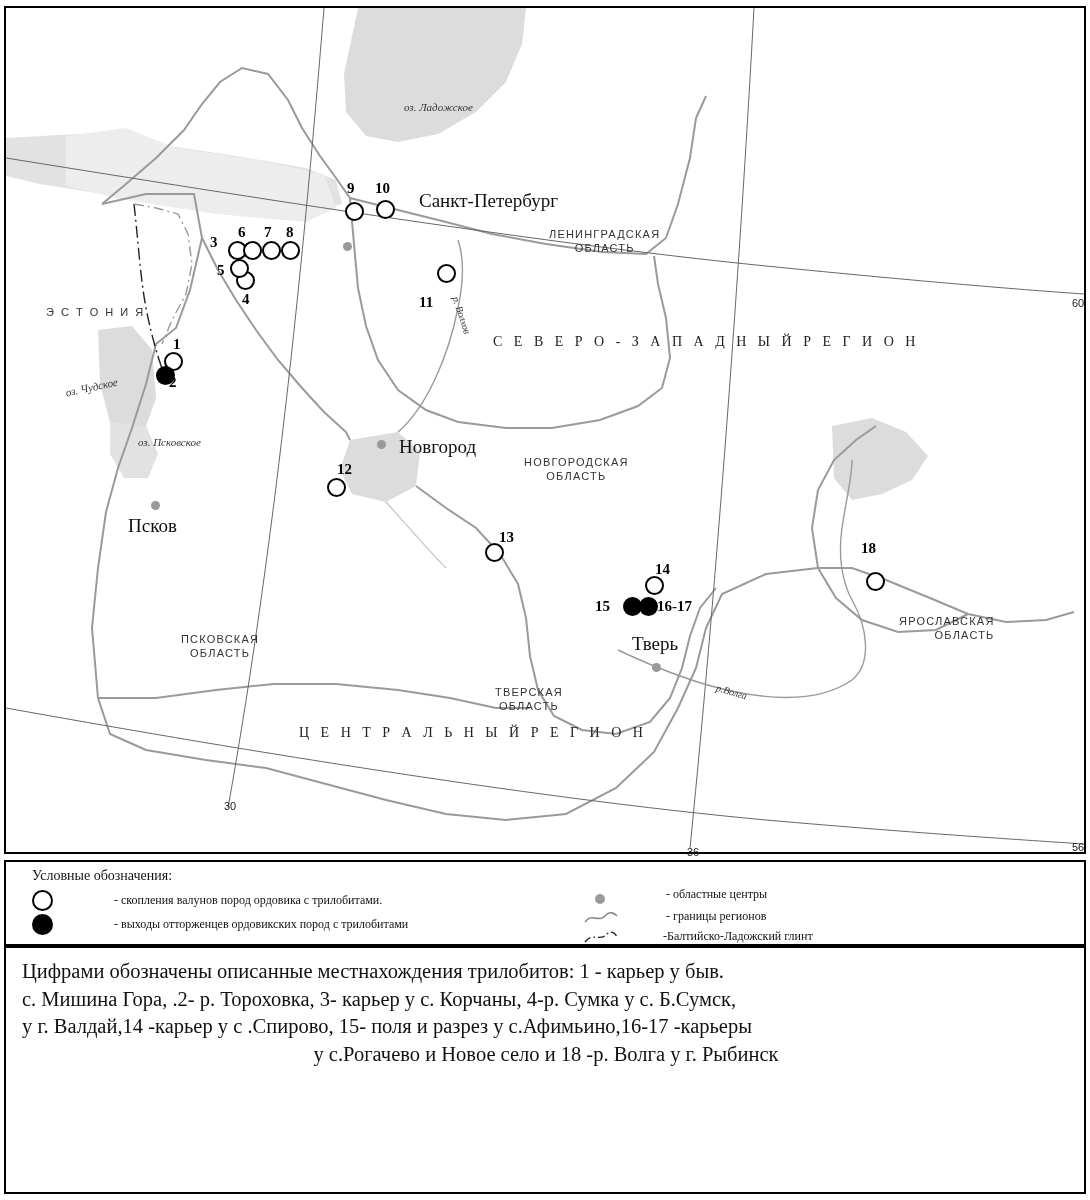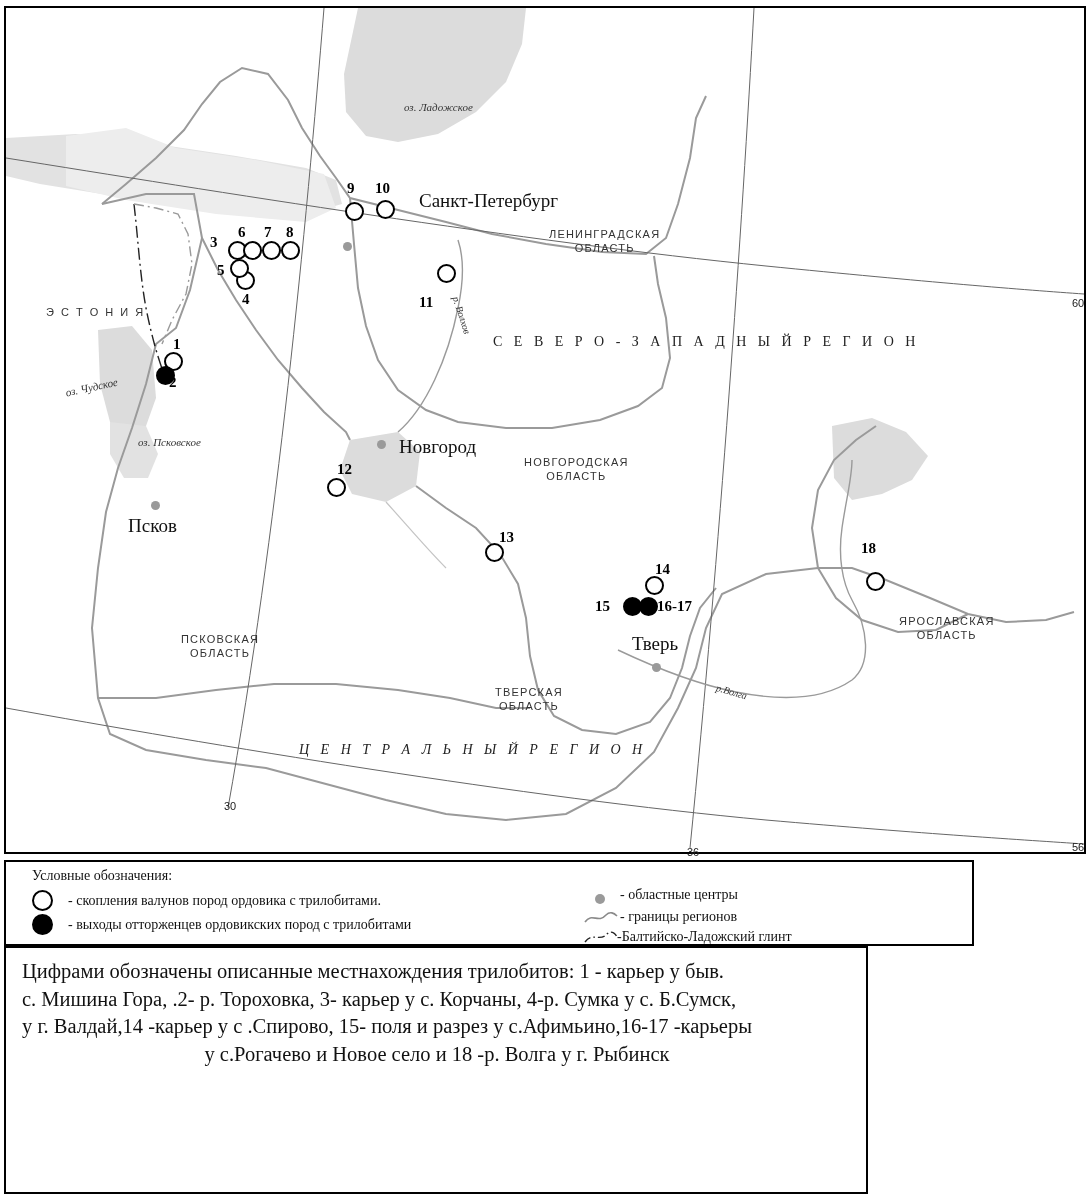--- a/index.html
+++ b/index.html
@@ -1,22 +1,22 @@
 <!DOCTYPE html>
 <html><head>
 <meta charset="utf-8">
 <style>
   html,body{margin:0;padding:0;background:#fff;}
   body{font-family:"Liberation Serif", serif;}
   #page{position:relative;width:1090px;height:1200px;background:#ffffff;overflow:hidden;}
 
   .frame{position:absolute;border:2px solid #000;box-sizing:border-box;}
   #map-frame{left:4px;top:6px;width:1082px;height:848px;}
-  #legend-frame{left:4px;top:860px;width:970px;height:86px;}
-  #caption-frame{left:4px;top:946px;width:864px;height:248px;}
+  #legend-frame{left:4px;top:860px;width:1082px;height:86px;}
+  #caption-frame{left:4px;top:946px;width:1082px;height:248px;}
 
   #map-canvas{position:absolute;left:0;top:0;width:1082px;height:848px;}
   svg{display:block;}
 
   .map-label{position:absolute;white-space:nowrap;}
   .city-name{font-size:19px;color:#111;font-family:"Liberation Serif", serif;}
   .oblast-name{font-size:11px;letter-spacing:1.2px;color:#333;text-align:center;line-height:14px;font-family:"Liberation Sans", sans-serif;}
   .region-name{font-size:14px;letter-spacing:4px;color:#222;font-family:"Liberation Serif", serif;}
   .country-name{font-size:11px;letter-spacing:2px;color:#333;font-family:"Liberation Sans", sans-serif;margin-top:12px;}
   .lake-name{font-style:italic;font-size:11px;color:#333;font-family:"Liberation Serif", serif;}
@@ -26,21 +26,21 @@
   .site-num{position:absolute;font-size:15px;font-weight:bold;color:#000;font-family:"Liberation Serif", serif;}
 
   .marker{position:absolute;border:2px solid #000;border-radius:50%;box-sizing:border-box;}
   .marker.open{background:#fff;width:19px;height:19px;}
   .marker.filled{background:#000;width:19px;height:19px;}
   .citydot{position:absolute;width:9px;height:9px;border-radius:50%;background:#9a9a9a;}
 
   
   #legend-inner{position:absolute;left:0;top:0;width:100%;height:100%;}
   .lg-title{position:absolute;left:26px;top:6px;font-size:14px;color:#111;}
-  .lg-text{position:absolute;font-size:14px;color:#111;}
+  .lg-text{position:absolute;font-size:12px;color:#111;margin-left:46px;}
   .lg-open{position:absolute;left:26px;top:28px;width:21px;height:21px;border:2px solid #000;border-radius:50%;background:#fff;box-sizing:border-box;}
   .lg-filled{position:absolute;left:26px;top:52px;width:21px;height:21px;border:2px solid #000;border-radius:50%;background:#000;box-sizing:border-box;}
   .lg-citydot{position:absolute;left:589px;top:32px;width:10px;height:10px;border-radius:50%;background:#9a9a9a;}
 
   
   #caption-inner{padding:10px 14px 0 16px;font-size:20.5px;line-height:27.5px;color:#111;font-family:"Liberation Serif", serif;}
   #caption-inner p{margin:0;}
   #caption-inner p.last{text-align:center;}
 </style>
 </head>
@@ -99,24 +99,24 @@
 
       <div class="map-label city-name" style="left:413px;top:182px;">Санкт-Петербург</div>
       <div class="map-label city-name" style="left:393px;top:428px;">Новгород</div>
       <div class="map-label city-name" style="left:122px;top:507px;">Псков</div>
       <div class="map-label city-name" style="left:626px;top:625px;">Тверь</div>
 
       <div class="map-label oblast-name" style="left:543px;top:219px;">ЛЕНИНГРАДСКАЯ<br>ОБЛАСТЬ</div>
       <div class="map-label oblast-name" style="left:518px;top:447px;text-align:center;">НОВГОРОДСКАЯ<br>ОБЛАСТЬ</div>
       <div class="map-label oblast-name" style="left:175px;top:624px;">ПСКОВСКАЯ<br>ОБЛАСТЬ</div>
       <div class="map-label oblast-name" style="left:489px;top:677px;">ТВЕРСКАЯ<br>ОБЛАСТЬ</div>
-      <div class="map-label oblast-name" style="left:893px;top:606px;">ЯРОСЛАВСКАЯ<br>ОБЛАСТЬ</div>
+      <div class="map-label oblast-name" style="left:893px;top:606px;text-align:right;">ЯРОСЛАВСКАЯ<br>ОБЛАСТЬ</div>
 
       <div class="map-label region-name" style="left:487px;top:326px;">С Е В Е Р О - З А П А Д Н Ы Й   Р Е Г И О Н</div>
-      <div class="map-label region-name" style="left:293px;top:734px;font-style:italic;">Ц Е Н Т Р А Л Ь Н Ы Й   Р Е Г И О Н</div>
+      <div class="map-label region-name" style="left:293px;top:717px;">Ц Е Н Т Р А Л Ь Н Ы Й   Р Е Г И О Н</div>
       <div class="map-label country-name" style="left:40px;top:286px;">Э С Т О Н И Я</div>
 
       <div class="map-label lake-name" style="left:398px;top:93px;">оз. Ладожское</div>
       <div class="map-label lake-name" style="left:59px;top:373px;transform:rotate(-12deg);">оз. Чудское</div>
       <div class="map-label lake-name" style="left:132px;top:428px;">оз. Псковское</div>
 
       <div class="map-label river-name" style="left:455px;top:287px;transform:rotate(72deg);transform-origin:left top;">р. Волхов</div>
       <div class="map-label river-name" style="left:712px;top:674px;transform:rotate(16deg);transform-origin:left top;">р.Волга</div>
 
       <div class="map-label grid-num" style="left:1066px;top:289px;">60</div>

